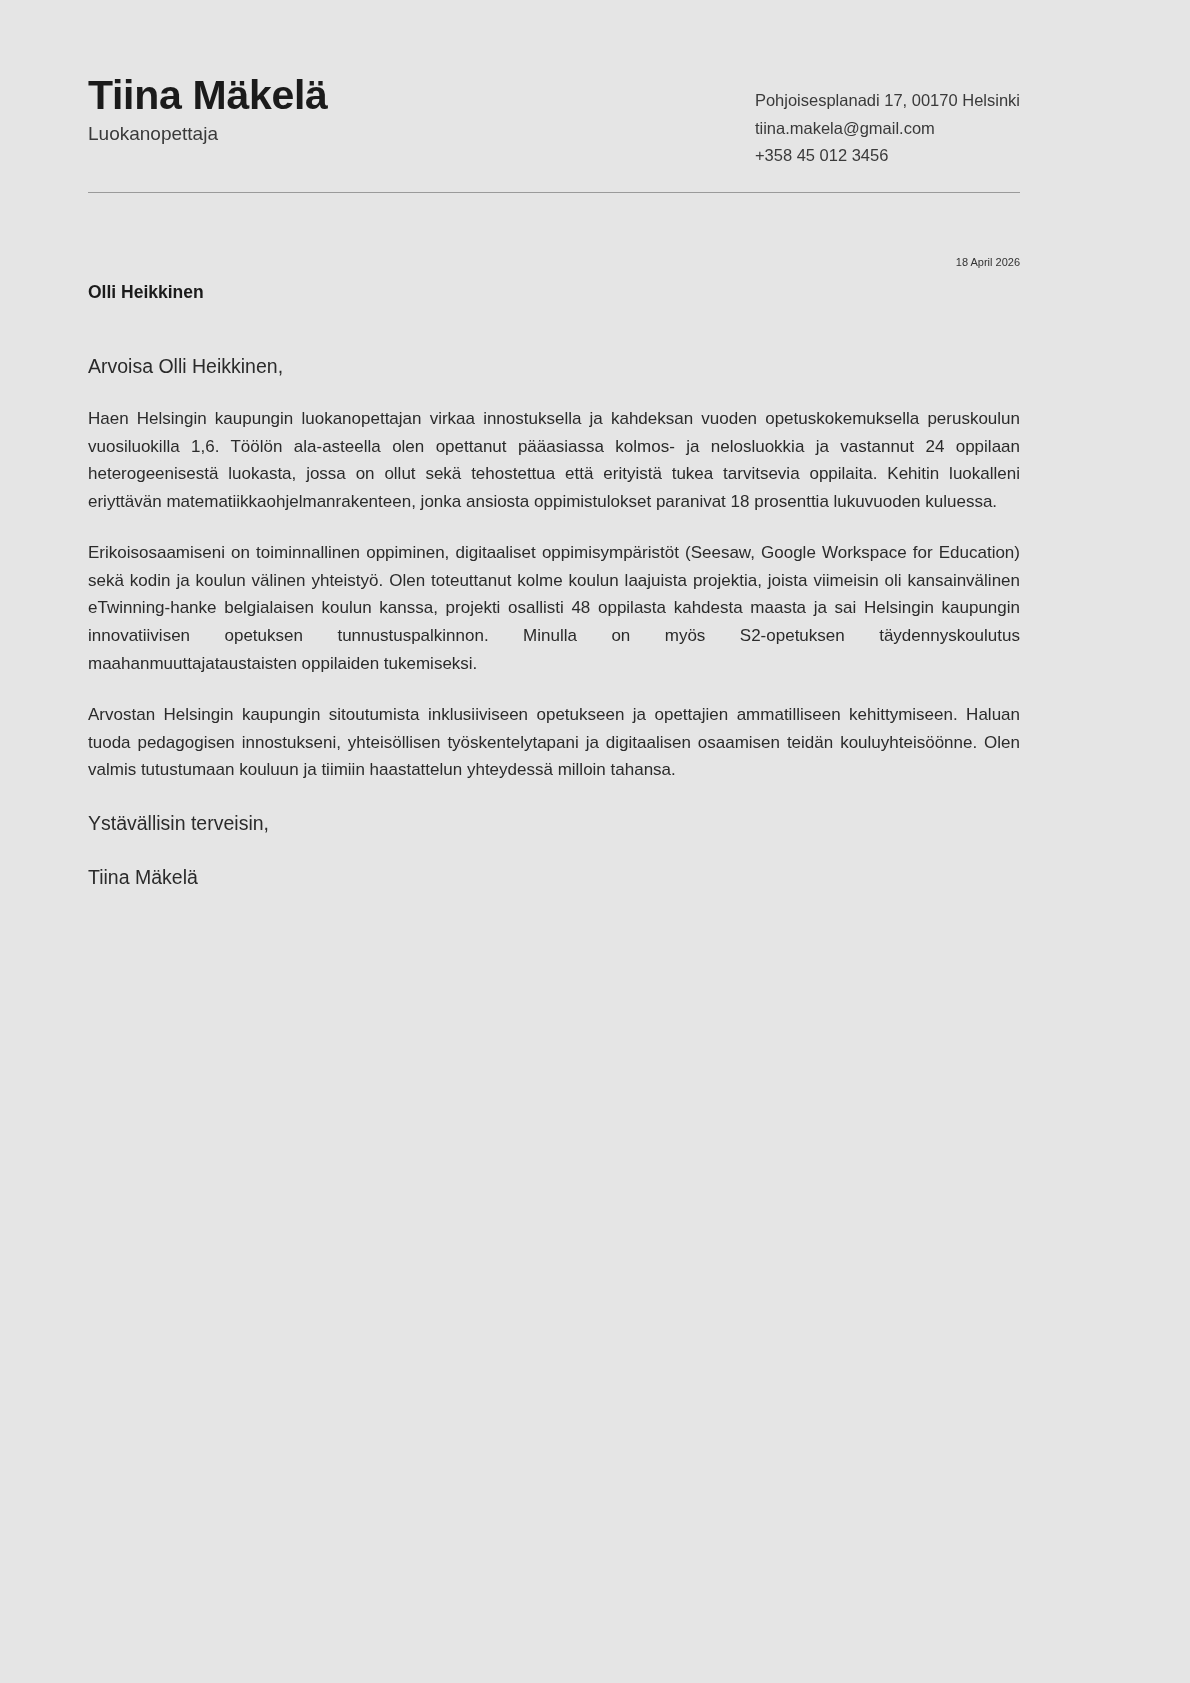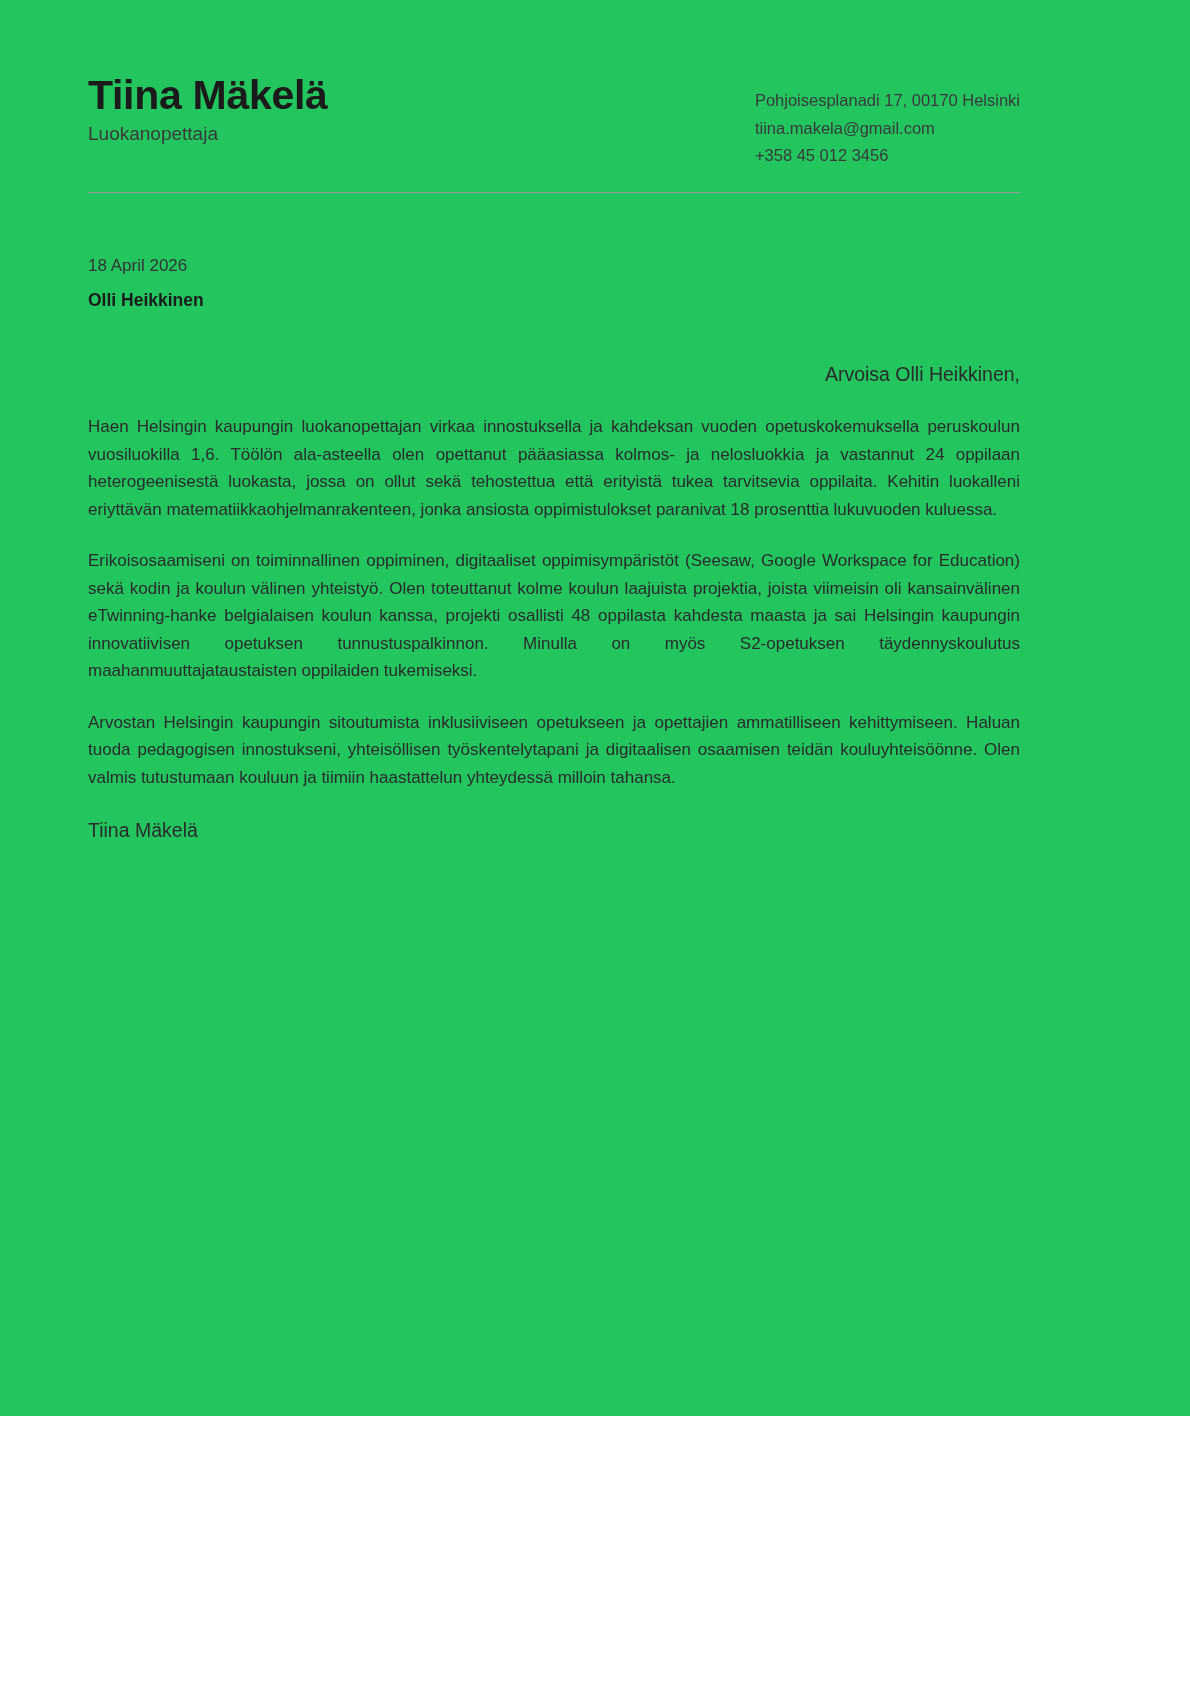--- a/index.html
+++ b/index.html
@@ -6,22 +6,22 @@
     margin: 0;
     padding: 0;
     background: #ffffff;
   }
   body {
     font-family: "Liberation Sans", sans-serif;
     color: #2b2b2b;
   }
   .page {
     width: 1190px;
-    height: 1416px;
-    background: #22c55e;
+    height: 1683px;
+    background: #e5e5e5;
     box-sizing: border-box;
     position: relative;
     overflow: hidden;
     text-decoration: underline;
   }
   .sheet {
     position: absolute;
     left: 88px;
     top: 0;
     width: 932px;
@@ -69,23 +69,24 @@
     border-top: 1px solid #9a9a9a;
     height: 0;
     width: 100%;
   }
 
   
   .meta {
     margin-top: 62px;
   }
   .letter-date {
-    font-size: 17px;
+    font-size: 11px;
     color: #333333;
     line-height: 1.3;
+    text-align: right;
   }
   .recipient {
     margin-top: 12px;
   }
   .recipient-name {
     font-size: 17.5px;
     font-weight: 700;
     color: #1b1b1b;
     line-height: 1.35;
   }
@@ -98,21 +99,20 @@
 
   
   .body-copy {
     margin-top: 46px;
   }
   .salutation {
     font-size: 19.5px;
     color: #2b2b2b;
     line-height: 1.55;
     margin: 0 0 24px 0;
-    text-align: right;
   }
   .para {
     font-size: 17px;
     line-height: 1.62;
     color: #2b2b2b;
     text-align: justify;
     text-justify: inter-word;
     margin: 0 0 24px 0;
   }
   .para:last-child {
@@ -158,17 +158,18 @@
       <div class="recipient">
         <div class="recipient-name">Olli Heikkinen</div>
       </div>
     </div>
 
     <div class="body-copy">
       <p class="salutation">Arvoisa Olli Heikkinen,</p>
       <p class="para">Haen Helsingin kaupungin luokanopettajan virkaa innostuksella ja kahdeksan vuoden opetuskokemuksella peruskoulun vuosiluokilla 1,6. Töölön ala-asteella olen opettanut pääasiassa kolmos- ja nelosluokkia ja vastannut 24 oppilaan heterogeenisestä luokasta, jossa on ollut sekä tehostettua että erityistä tukea tarvitsevia oppilaita. Kehitin luokalleni eriyttävän matematiikkaohjelmanrakenteen, jonka ansiosta oppimistulokset paranivat 18 prosenttia lukuvuoden kuluessa.</p>
       <p class="para">Erikoisosaamiseni on toiminnallinen oppiminen, digitaaliset oppimisympäristöt (Seesaw, Google Workspace for Education) sekä kodin ja koulun välinen yhteistyö. Olen toteuttanut kolme koulun laajuista projektia, joista viimeisin oli kansainvälinen eTwinning-hanke belgialaisen koulun kanssa, projekti osallisti 48 oppilasta kahdesta maasta ja sai Helsingin kaupungin innovatiivisen opetuksen tunnustuspalkinnon. Minulla on myös S2-opetuksen täydennyskoulutus maahanmuuttajataustaisten oppilaiden tukemiseksi.</p>
       <p class="para">Arvostan Helsingin kaupungin sitoutumista inklusiiviseen opetukseen ja opettajien ammatilliseen kehittymiseen. Haluan tuoda pedagogisen innostukseni, yhteisöllisen työskentelytapani ja digitaalisen osaamisen teidän kouluyhteisöönne. Olen valmis tutustumaan kouluun ja tiimiin haastattelun yhteydessä milloin tahansa.</p>
+      <p class="closing">Ystävällisin terveisin,</p>
       <p class="signature">Tiina Mäkelä</p>
     </div>
 
   </div>
 </div>
 
 </body></html>

